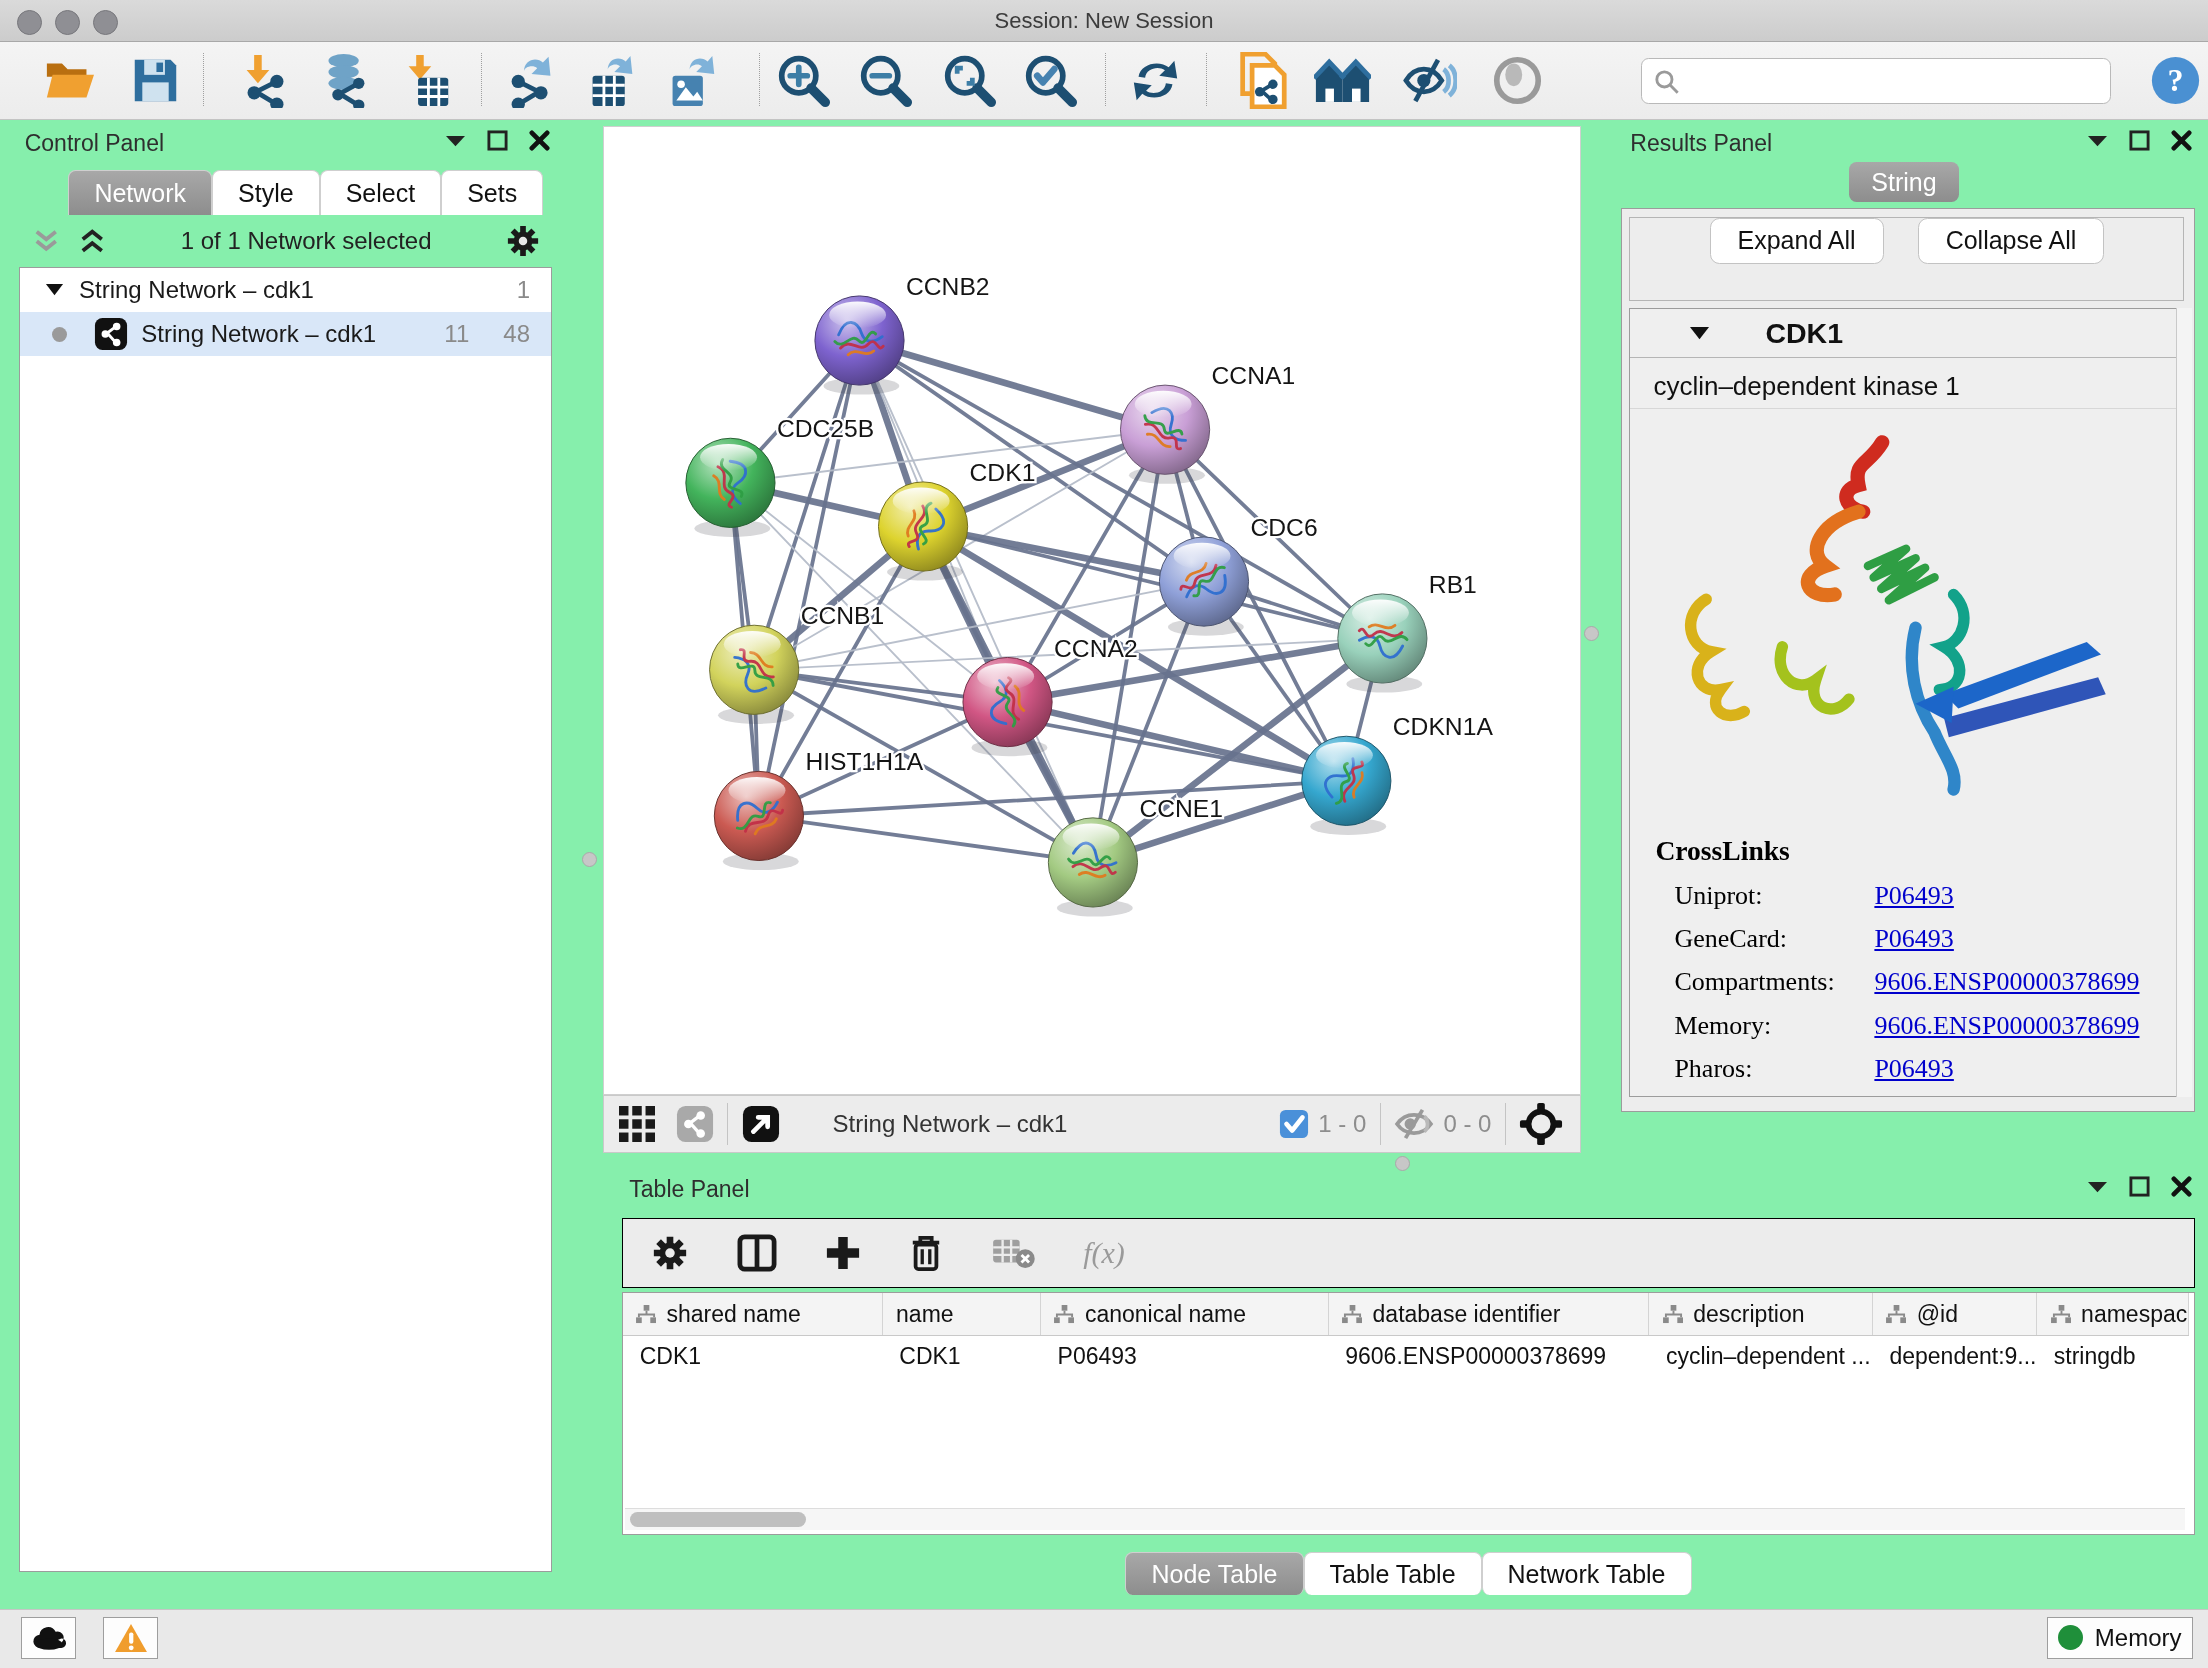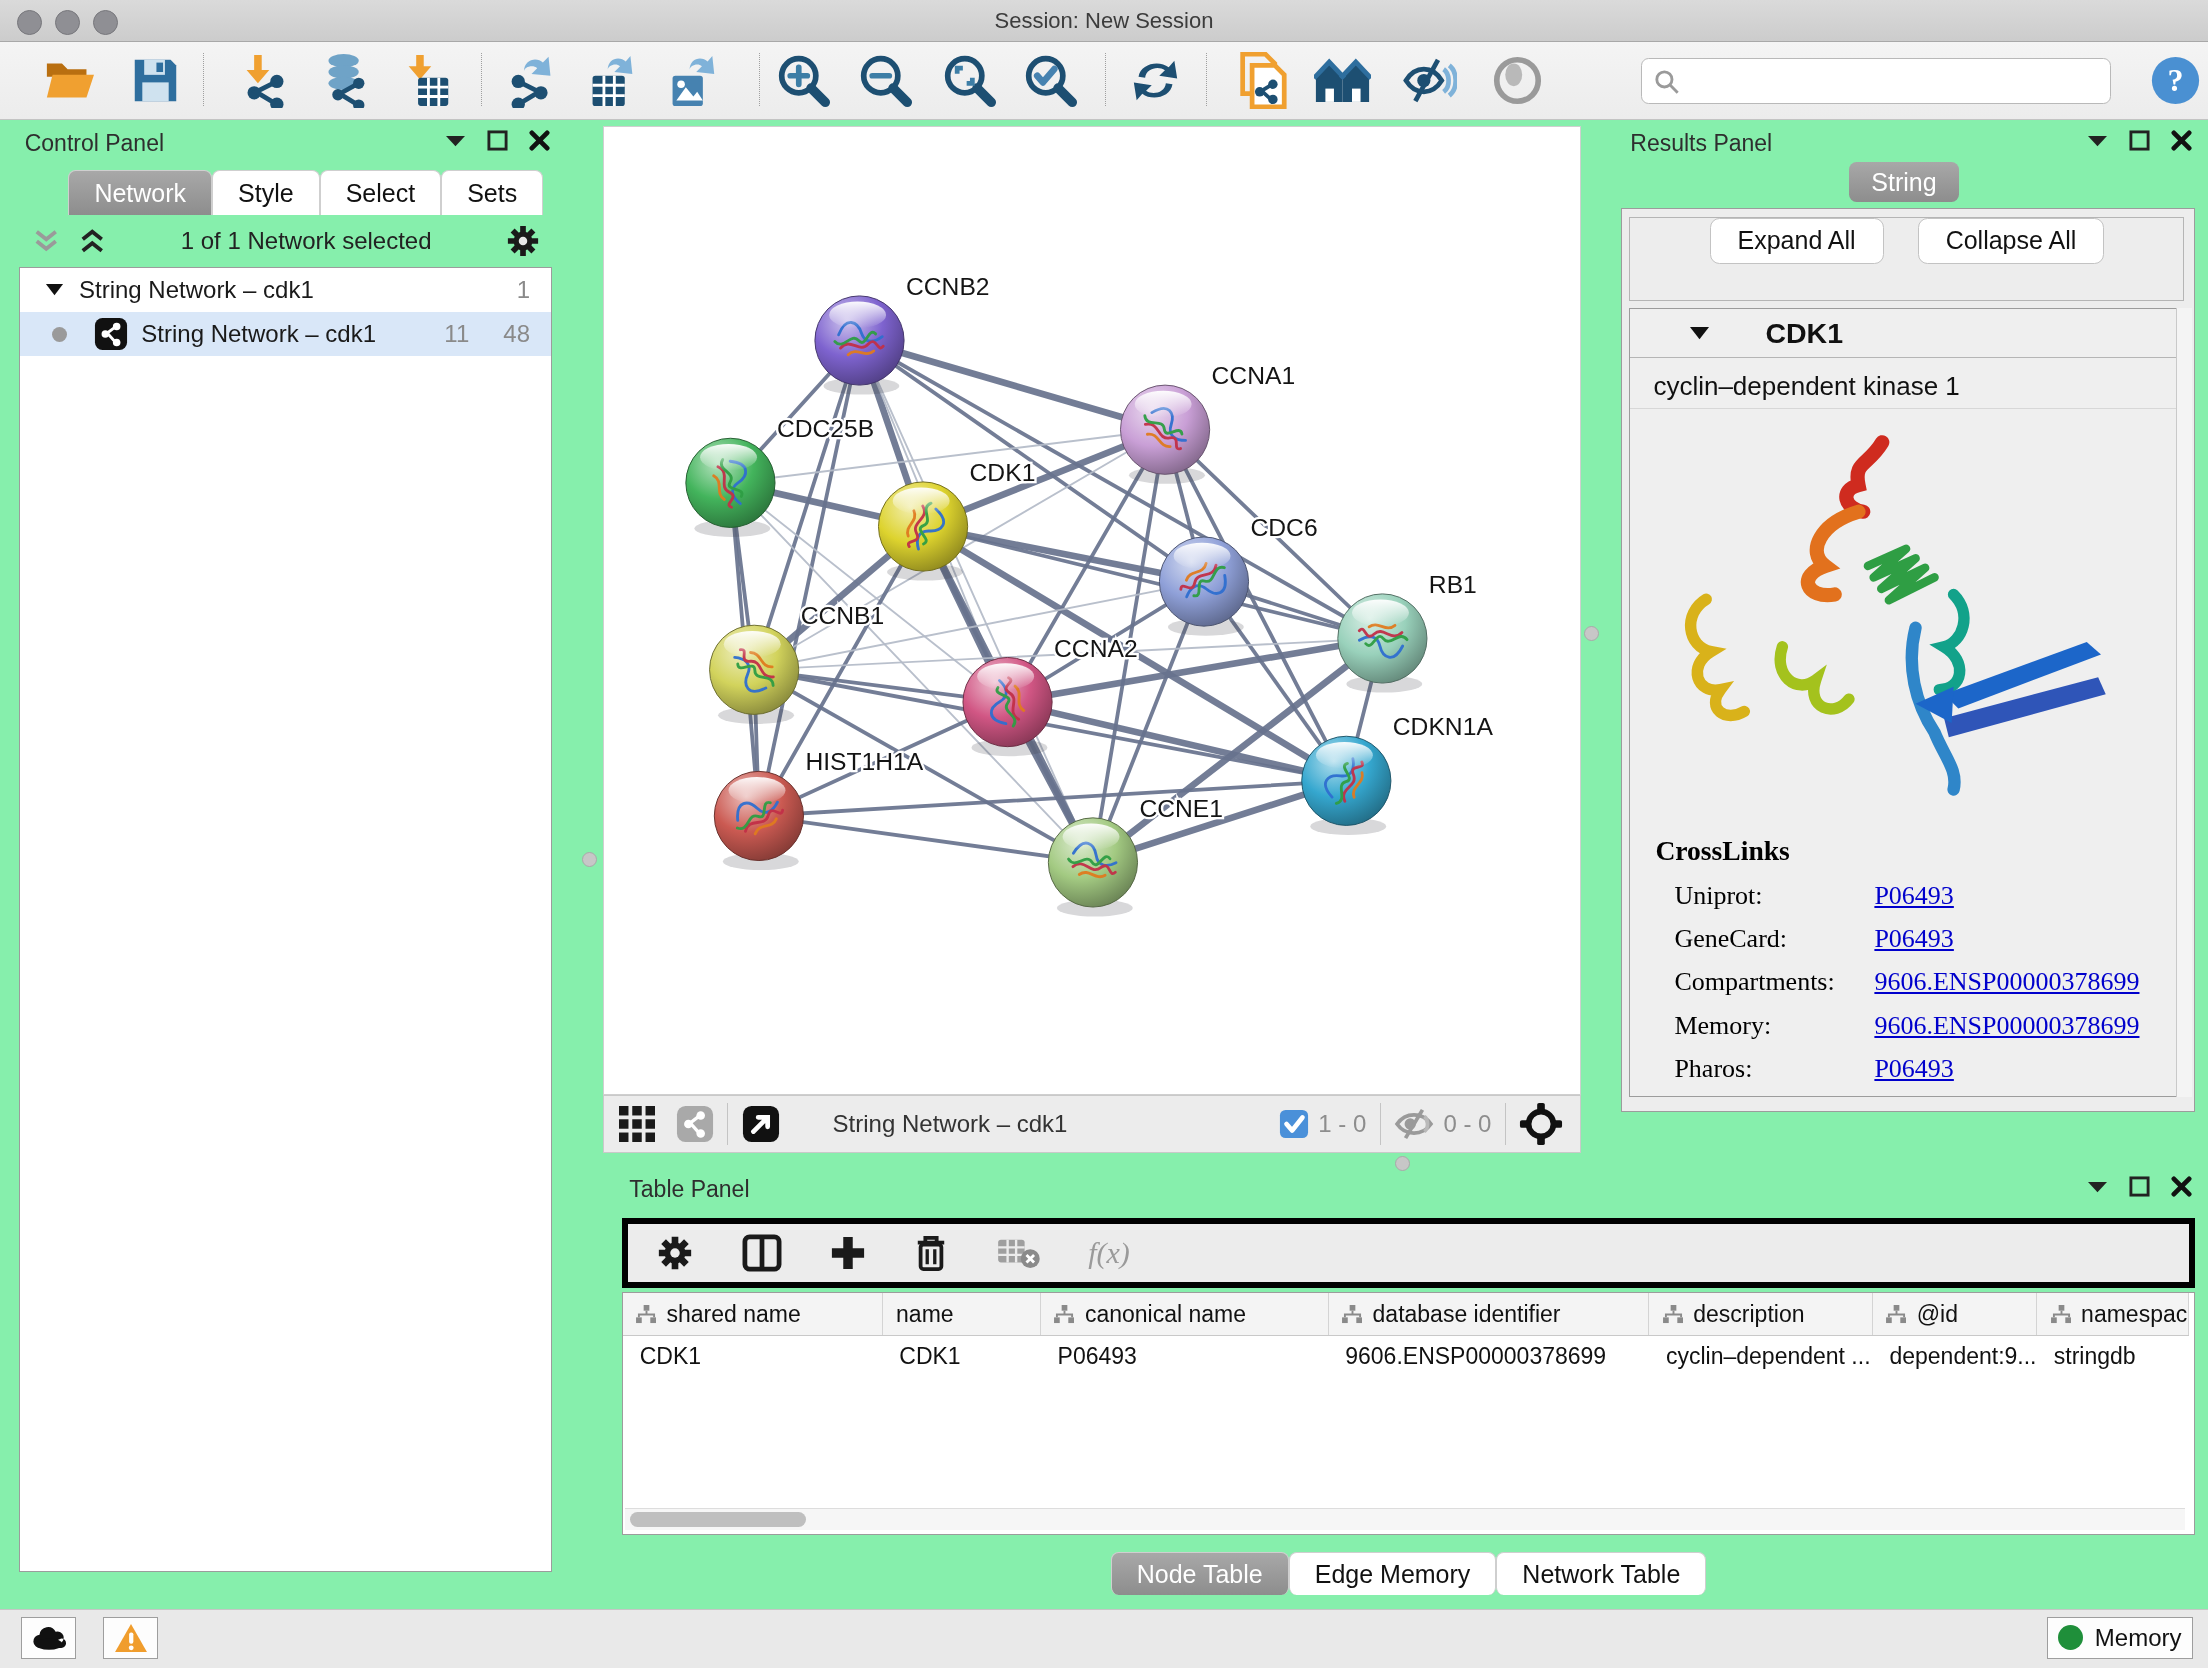--- a/index.html
+++ b/index.html
@@ -77,21 +77,21 @@
   .xl{font-family:"Liberation Serif",serif;}
   .xl-head{font-size:27.6px;font-weight:bold;color:#000;margin:11.4px 0 5.7px 25px;}
   .xl-row{display:flex;margin:13.3px 0 0 44px;font-size:26px;}
   .xl-label{width:200px;color:#000;}
   .xl-value{color:#0000cc;text-decoration:underline;}
 
   
   .table-panel{position:absolute;left:616px;top:1172px;width:1585px;height:415px;}
   .tp-title{position:absolute;left:13.3px;top:3.8px;}
   .tp-toolbar{position:absolute;left:5.7px;top:46px;width:1573px;height:70px;background:#ececec;
-    border:6px solid #000000;box-sizing:border-box;display:flex;align-items:center;gap:48px;padding-left:28.5px;}
+    border:1px solid #000000;box-sizing:border-box;display:flex;align-items:center;gap:48px;padding-left:28.5px;}
   .tp-tablebox{position:absolute;left:5.7px;top:120px;width:1573px;height:243px;background:#fff;
     border:1.9px solid #9c9c9c;box-sizing:border-box;overflow:hidden;}
   table.nodetable{border-collapse:collapse;width:1566px;table-layout:fixed;}
   table.nodetable th{background:#f4f4f4;border-right:1px solid #d4d4d4;border-bottom:1.9px solid #c9c9c9;
     height:42px;font-weight:normal;font-size:23px;color:#111;text-align:left;padding:0 0 0 13.3px;white-space:nowrap;overflow:hidden;}
   table.nodetable td{font-size:23px;color:#111;height:40px;padding:0 0 0 17px;white-space:nowrap;overflow:hidden;}
   .hscroll{position:absolute;left:1.9px;bottom:3.8px;width:1560px;height:21px;background:#f6f6f6;border-top:1px solid #ddd;}
   .hthumb{position:absolute;left:5.7px;top:2.9px;width:176px;height:15px;border-radius:7.6px;background:#bfbfbf;}
   .tp-tabs{position:absolute;left:0;top:380px;width:1585px;display:flex;justify-content:center;text-align:center;}
   .fx{font-family:"Liberation Serif",serif;font-style:italic;font-size:30px;color:#9a9a9a;}
@@ -870,21 +870,21 @@
       </table>
       <div class="hscroll">
           <div class="hthumb"></div>
         </div>
     </div>
     <div class="tp-tabs">
       <div class="tab active" style="border-radius:7.6px;height:42px">
           <span>Node Table</span>
         </div>
       <div class="tab" style="border-radius:7.6px;height:42px">
-          <span>Edge Memory</span>
+          <span>Table Table</span>
         </div>
       <div class="tab" style="border-radius:7.6px;height:42px">
           <span>Network Table</span>
         </div>
     </div>
   </div>
 
   <div class="statusbar">
     <div class="sb-btn" style="left:21px;width:55px">
       <span class="icon">

